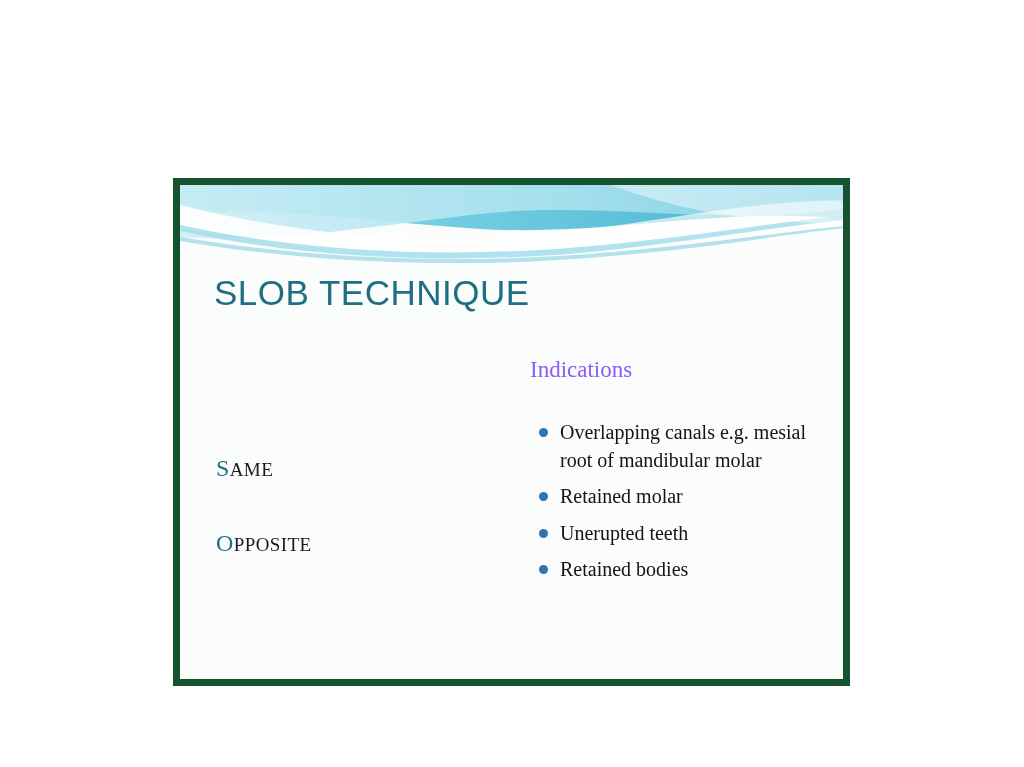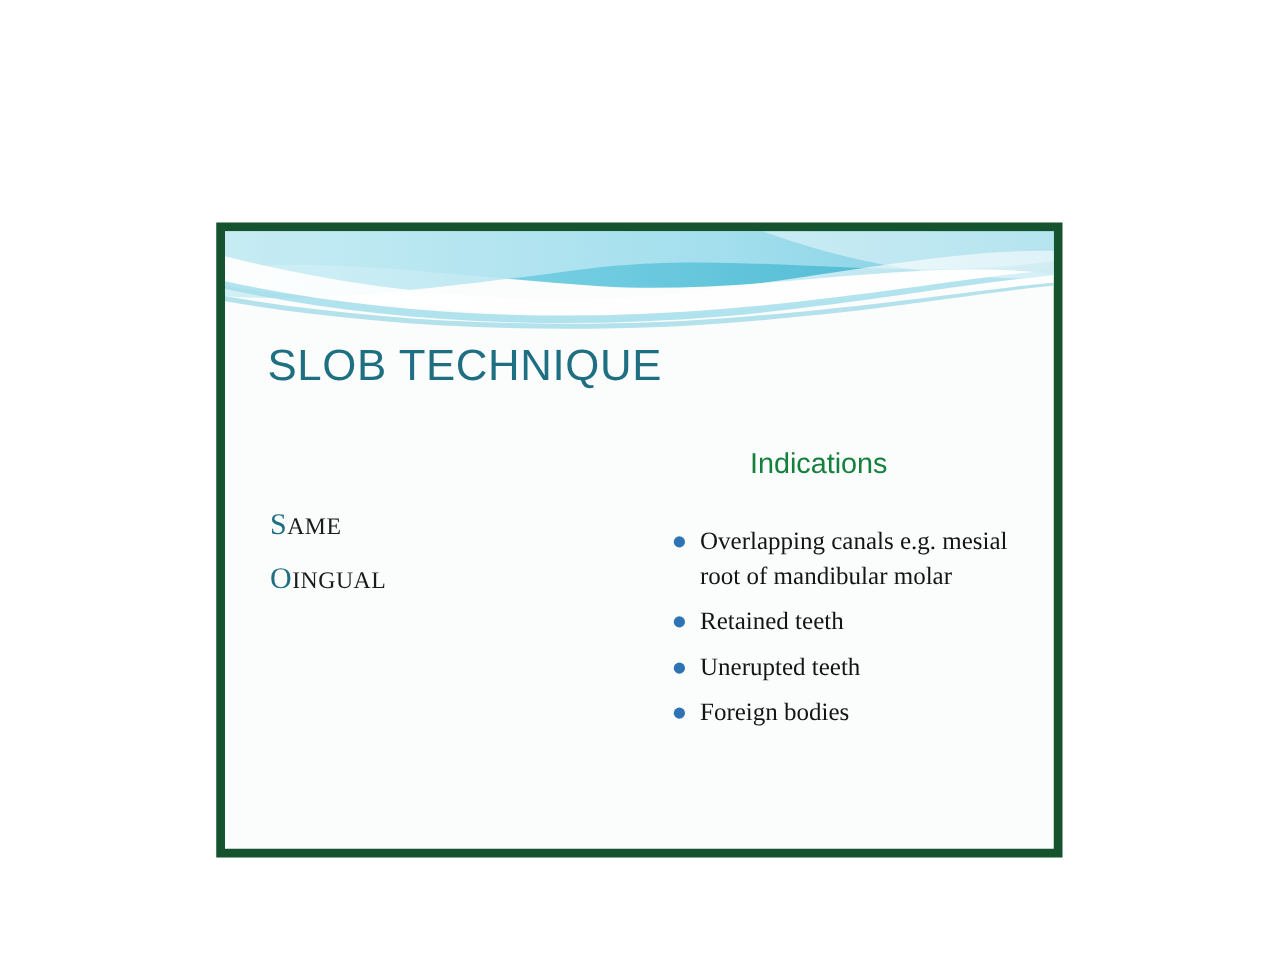--- a/index.html
+++ b/index.html
@@ -60,40 +60,41 @@
     top: 222px;
     width: 280px;
   }
   .acro-line {
     font-family: "Liberation Serif", serif;
     font-size: 21px;
     color: #1b1b1b;
     margin-bottom: 16px;
     letter-spacing: 0.4px;
     white-space: nowrap;
+    margin-top: 48px;
   }
   .acro-line .cap {
     color: #1f6f83;
     font-size: 24px;
   }
   .acro-line .rest {
     font-size: 19px;
   }
   
   #indications {
     position: absolute;
     left: 340px;
     top: 172px;
     width: 320px;
   }
   #indications-heading {
-    font-family: Liberation Sans, sans-serif;
+    font-family: Liberation Serif, serif;
     font-size: 23px;
-    color: #15803d;
-    text-align: center;
+    color: #8b5cf6;
+    text-align: left;
     width: 250px;
     margin: 0 0 36px 10px;
   }
   ul#indication-list {
     list-style: none;
     margin: 16px;
     padding: 0;
   }
   ul#indication-list li {
     position: relative;
@@ -149,40 +150,40 @@
       </svg>
     </div>
 
     <div id="slide-title">SLOB TECHNIQUE</div>
 
     <div id="acronym">
       <div class="acro-line">
         <span class="cap">S</span><span class="rest">AME</span>
       </div>
       <div class="acro-line">
-        <span class="cap">O</span><span class="rest">INGUAL</span>
+        <span class="cap">O</span><span class="rest">PPOSITE</span>
       </div>
     </div>
 
     <div id="indications">
       <div id="indications-heading">Indications</div>
       <ul id="indication-list">
         <li>
           <span class="bullet"></span>
           <span>Overlapping canals e.g. mesial root of mandibular molar</span>
         </li>
         <li>
           <span class="bullet"></span>
-          <span>Retained teeth</span>
+          <span>Retained molar</span>
         </li>
         <li>
           <span class="bullet"></span>
           <span>Unerupted teeth</span>
         </li>
         <li>
           <span class="bullet"></span>
-          <span>Foreign bodies</span>
+          <span>Retained bodies</span>
         </li>
       </ul>
     </div>
 
   </div>
 </div>
 
 </body></html>

